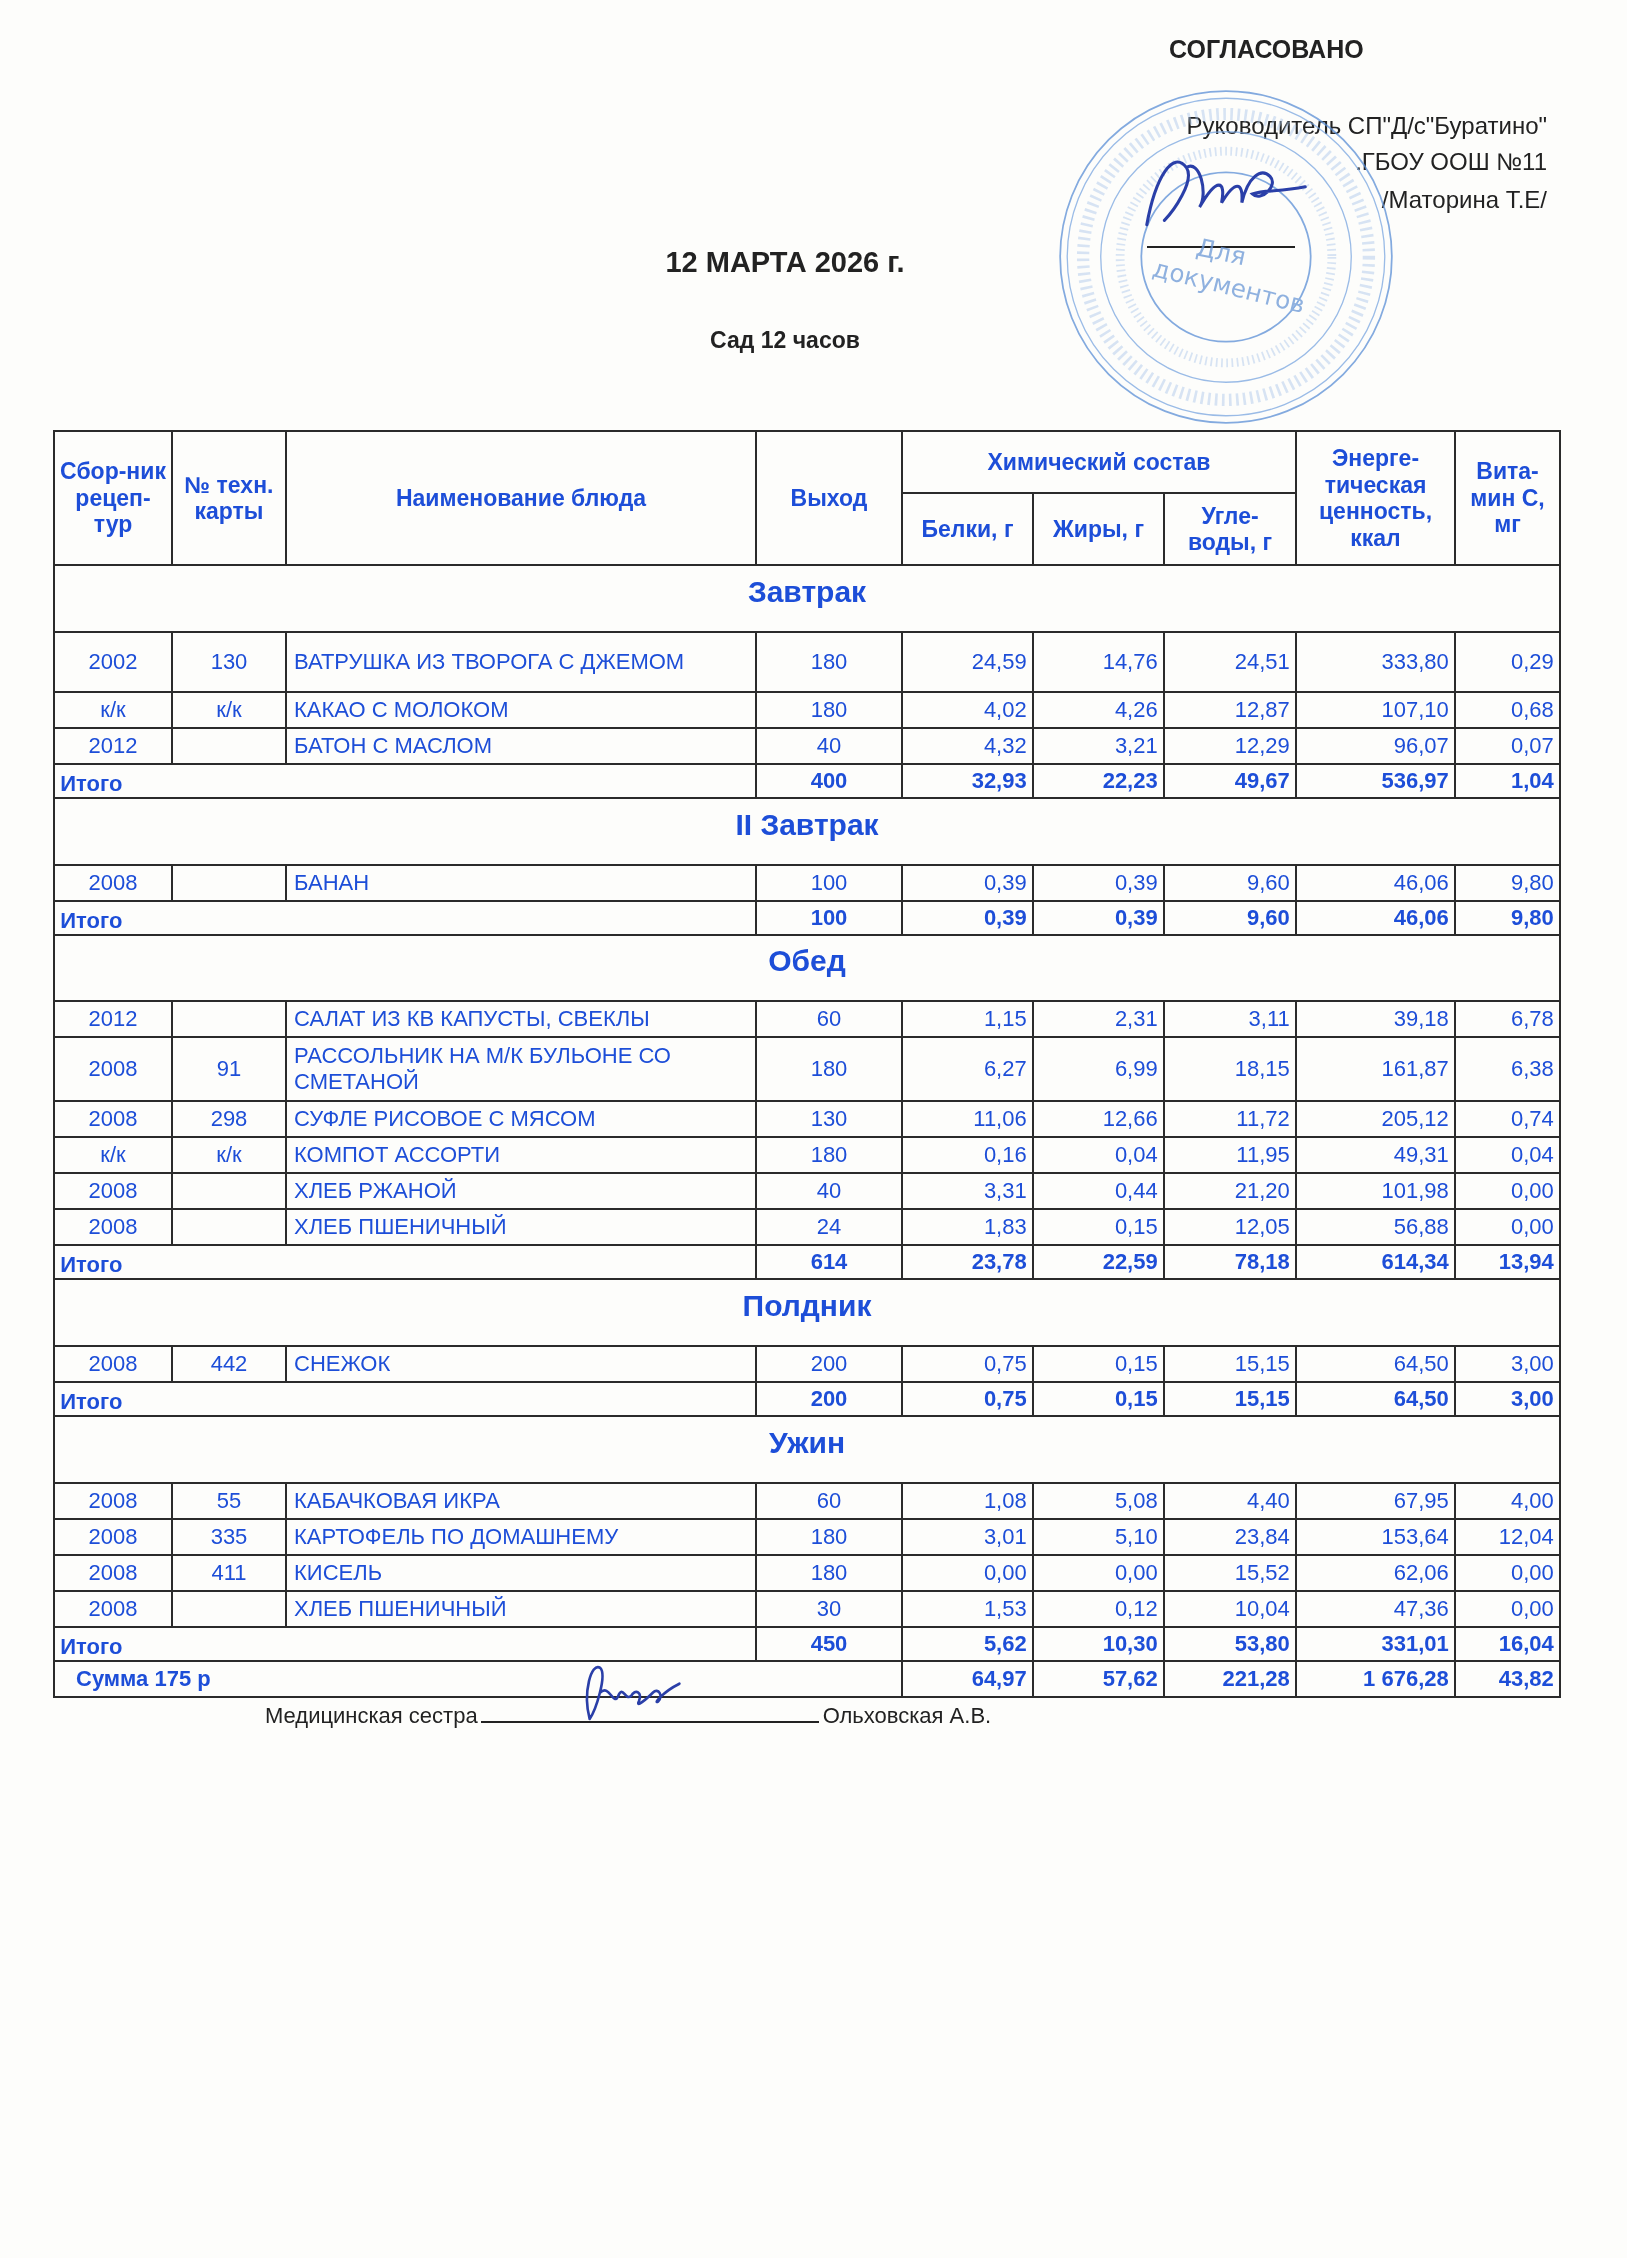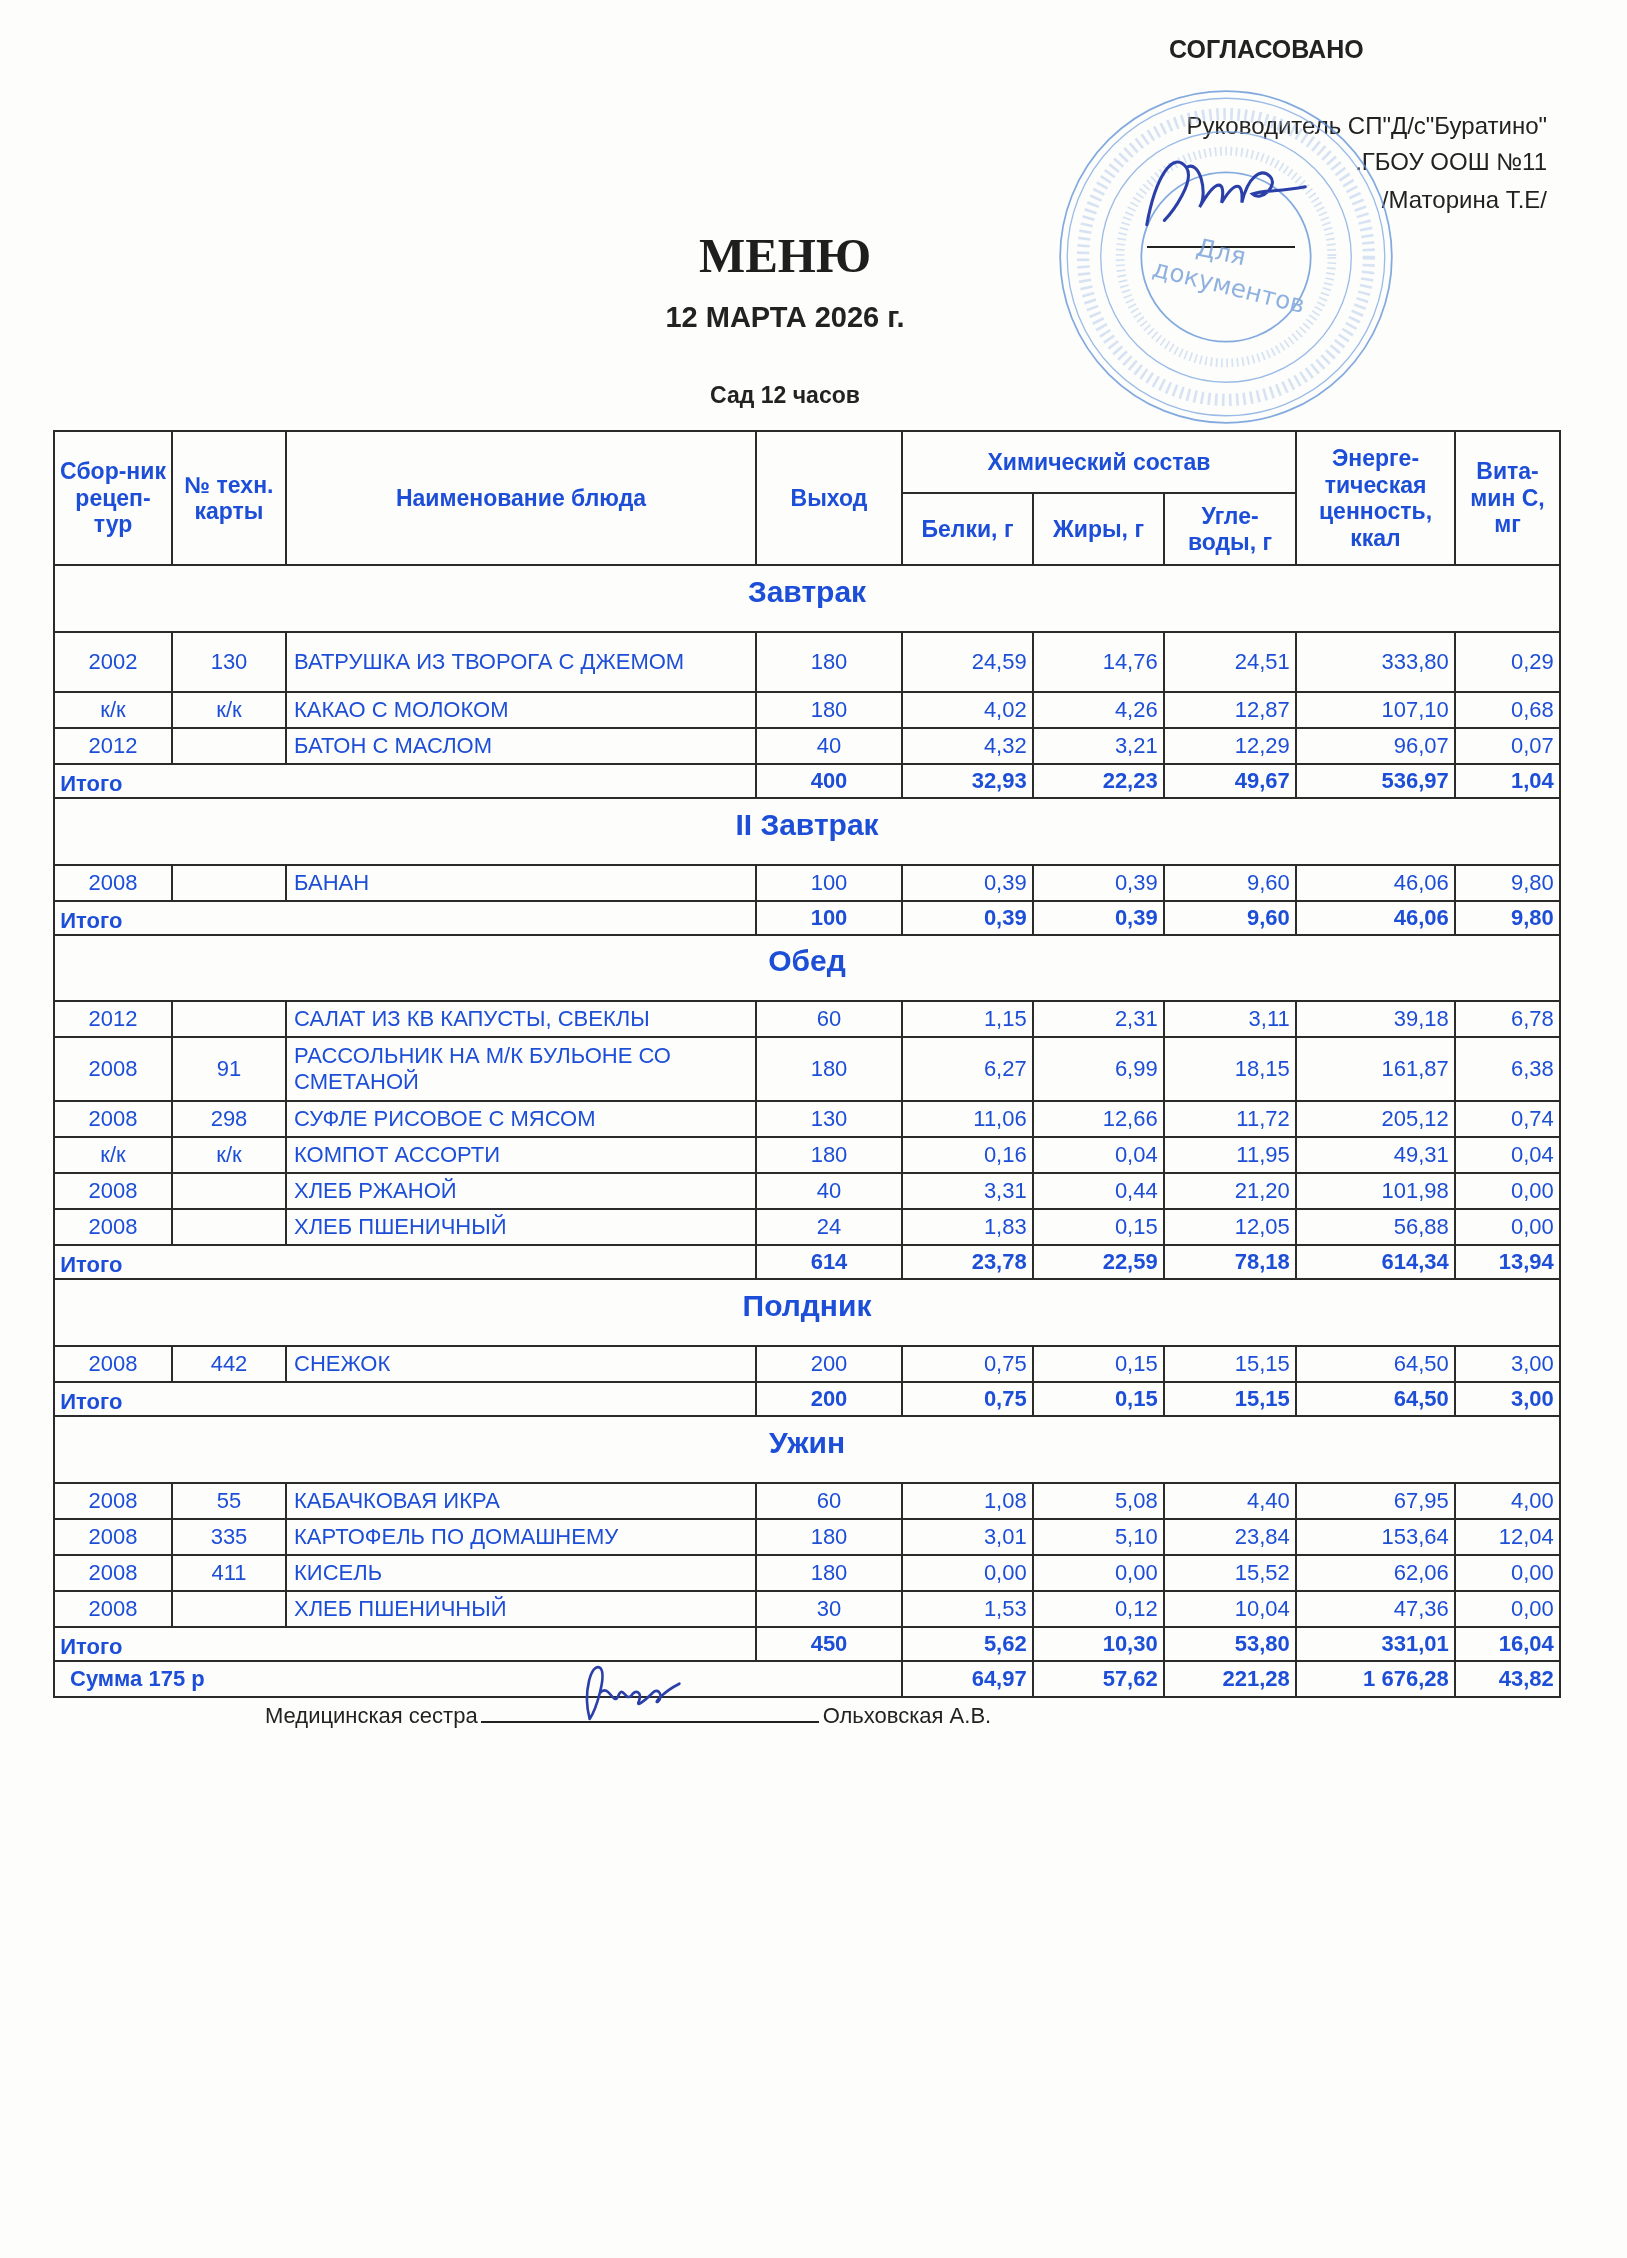--- a/index.html
+++ b/index.html
@@ -37,21 +37,21 @@
   table.menu td.num { text-align: right; padding-right: 5.3px; }
   table.menu td.ctr { text-align: center; }
   table.menu td.name { text-align: left; padding-left: 7px; }
   tr.section td { text-align: center; font-weight: bold; font-size: 30px; height: 56px; padding-top: 8.8px; vertical-align: top; }
   tr.item td { height: 34px; }
   tr.item.tall td { height: 58px; }
   tr.item.xtall td { height: 62px; }
   tr.total td { font-weight: bold; height: 32px; }
   tr.total td.label { text-align: left; padding-left: 5.3px; vertical-align: bottom; }
   tr.grand td { font-weight: bold; height: 34px; }
-  tr.grand td.label { text-align: left; padding-left: 15px; }
+  tr.grand td.label { text-align: left; padding-left: 21px; }
 
   .footer { position: absolute; left: 265px; top: 1698px; font-size: 22px; white-space: nowrap; }
   .footer .line { display: inline-block; width: 338px; border-bottom: 2.6px solid #222; height: 23px; vertical-align: baseline; margin: 0 3.5px; }
 </style>
 </head>
 <body>
 
 <div class="approval">
   <div class="agreed">СОГЛАСОВАНО</div>
   <div class="role">Руководитель СП"Д/с"Буратино"</div>
@@ -69,21 +69,20 @@
   <circle cx="195" cy="195" r="120" fill="none" stroke="#a8c4ea" stroke-width="10" stroke-dasharray="2 4" opacity="0.6"></circle>
   <text x="160" y="200" font-size="28" fill="#6b98d6" font-family="DejaVu Sans, sans-serif" transform="rotate(12 195 195)">Для</text>
   <text x="118" y="236" font-size="28" fill="#6b98d6" font-family="DejaVu Sans, sans-serif" transform="rotate(14 195 195)">документов</text>
 </svg>
 
 <svg class="signature" style="left:1138px; top:141px; width:176px; height:97px;" viewBox="0 0 200 110">
   <path d="M10 95 C20 40, 40 10, 55 30 C65 45, 40 80, 30 90 M55 30 C70 20, 80 60, 70 75 C90 40, 100 45, 95 70 C110 45, 120 45, 118 70 C125 40, 140 30, 150 40 C160 50, 140 70, 130 60 C145 55, 160 58, 190 52" fill="none" stroke="#2a3fa8" stroke-width="3.5" stroke-linecap="round"></path>
 </svg>
 
 <div class="title-block">
-  <div class="menu-title">МЕНЮ</div>
   <div class="menu-date">12 МАРТА  2026 г.</div>
   <div class="menu-sub">Сад 12 часов</div>
 </div>
 
 <table class="menu">
   <colgroup>
     <col style="width:118px">
       <col style="width:114px">
       <col style="width:470px">
       <col style="width:146px">

